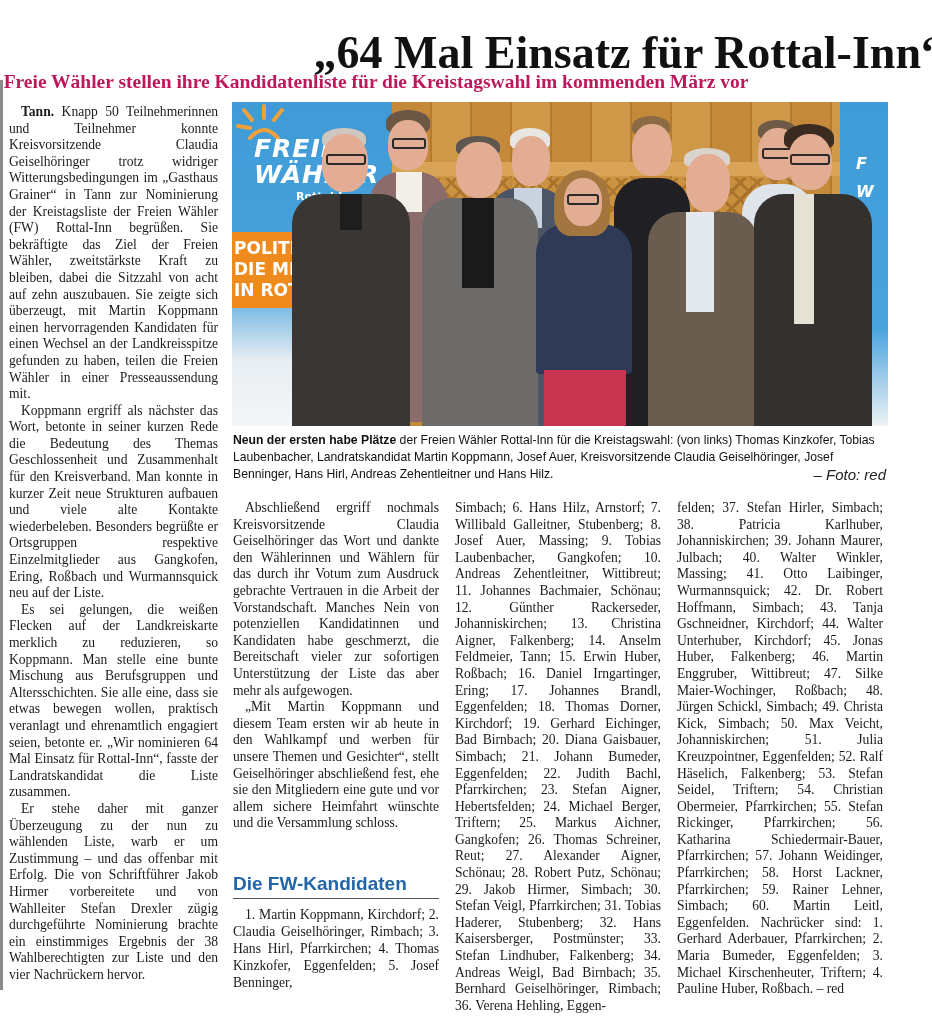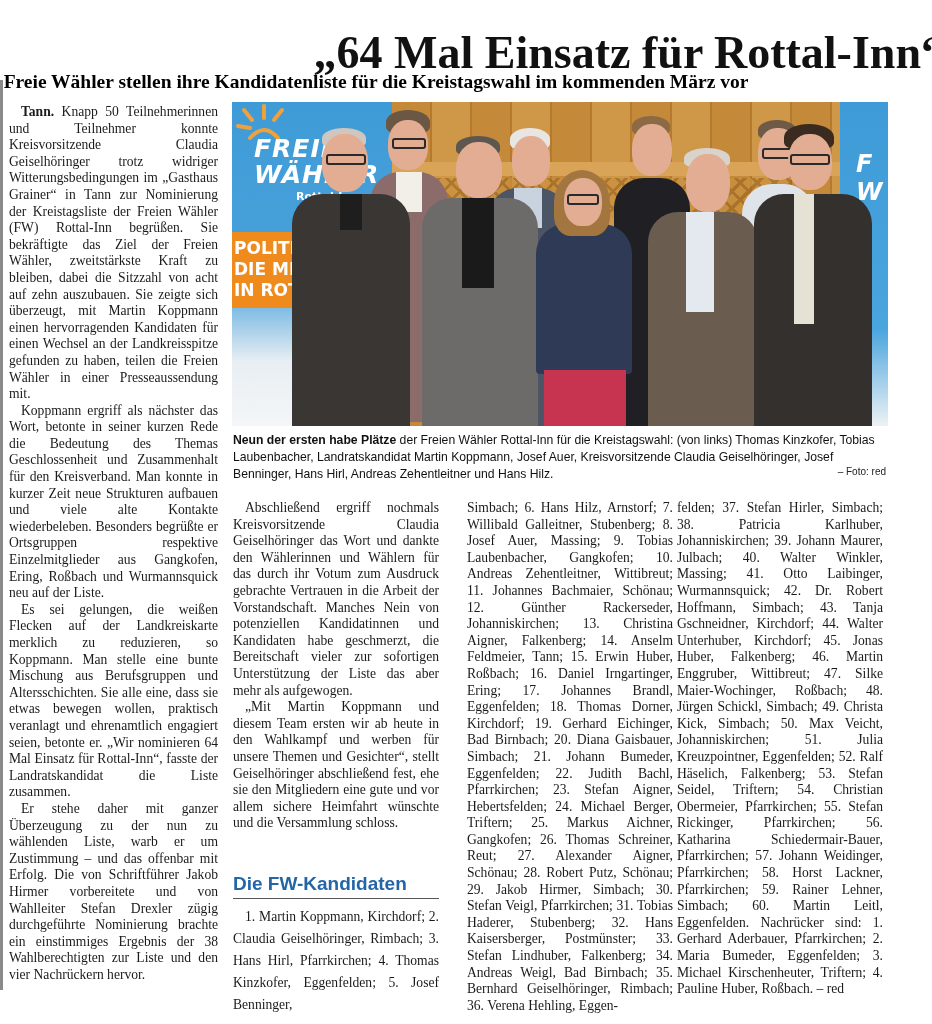--- a/index.html
+++ b/index.html
@@ -2,29 +2,29 @@
 <html><head>
 <meta charset="utf-8">
 <style>
   html, body { margin: 0; padding: 0; background: #ffffff; }
   body { width: 932px; height: 1024px; position: relative; overflow: hidden;
          font-family: "DejaVu Serif", "Liberation Serif", serif; color: #1a1a1a; }
   .page-edge { position: absolute; left: 0; top: 80px; width: 3px; height: 910px; background: #8a8a8a; }
   .headline { position: absolute; left: 0; top: 14px; width: 932px; text-align: right;
               font-family: "Liberation Serif", serif; font-size: 46px; line-height: 54px; color: #111; margin: 12px; }
   .subline { position: absolute; left: 0; top: 70px; width: 752px; text-align: center;
-             font-family: "Liberation Serif", serif; font-size: 19.5px; line-height: 24px; color: #000000; margin: 0; }
+             font-family: "Liberation Serif", serif; font-size: 19.5px; line-height: 24px; color: #be185d; margin: 0; }
   .col { position: absolute; font-family: "Liberation Serif", serif; font-size: 13.6px; line-height: 16.6px;
          text-align: justify; hyphens: manual; }
   .col p { margin: 0; text-indent: 12px; }
   .col p.first { text-indent: 12px; }
   .col .lead { font-weight: bold; margin-top: 41px; }
   .col1 { left: 9px; top: 104px; width: 209px; }
   .col2 { left: 233px; top: 500px; width: 206px; }
-  .col3 { left: 467px; top: 500px; width: 206px; }
+  .col3 { left: 455px; top: 500px; width: 206px; }
   .col4 { left: 677px; top: 500px; width: 206px; }
   .col3 p, .col4 p, .list-block p { text-indent: 0; }
 
   .photo { position: absolute; left: 232px; top: 102px; width: 656px; height: 324px; overflow: hidden;
            background: #c98d3c; }
   .wood { position: absolute; left: 0; top: 0; width: 100%; height: 100%;
           background: repeating-linear-gradient(90deg, #c48a3a 0 38px, #b57a2e 38px 40px, #cf9748 40px 78px, #b57a2e 78px 80px); }
   .wood-rail { position: absolute; left: 0; top: 60px; width: 100%; height: 14px; background: #d9a458; }
   .lattice { position: absolute; left: 100px; top: 76px; width: 460px; height: 40px;
              background: repeating-linear-gradient(45deg, #a06a26 0 3px, transparent 3px 12px),
@@ -37,38 +37,38 @@
   .banner-region { position: absolute; left: 64px; top: 88px; font-family: "DejaVu Sans", sans-serif;
                    font-weight: bold; color: #ffffff; font-size: 11px; }
   .banner-orange { position: absolute; left: 0; top: 130px; width: 70px; height: 76px; background: #ef8a1d; }
   .banner-slogan { position: absolute; left: 2px; top: 136px; font-family: "DejaVu Sans", sans-serif;
                    font-weight: bold; color: #ffffff; font-size: 17px; line-height: 21px; white-space: pre; }
   .banner-www { position: absolute; left: 70px; top: 312px; font-family: "DejaVu Sans", sans-serif;
                 font-weight: bold; color: #3f7fb0; font-size: 9px; }
   .banner-right { position: absolute; right: 0; top: 0; width: 48px; height: 324px;
                   background: linear-gradient(180deg, #3e9bd7 0%, #4aa5de 70%, #eef2f5 100%); }
   .banner-right-text { position: absolute; right: 2px; top: 48px; font-family: "DejaVu Sans", sans-serif;
-                       font-weight: bold; font-style: italic; color: #fff; font-size: 24px; line-height: 28px; width: 30px; overflow: hidden; }
+                       font-weight: bold; font-style: italic; color: #fff; font-size: 16px; line-height: 28px; width: 30px; overflow: hidden; }
 
   .person { position: absolute; }
   .person .head { position: absolute; border-radius: 46% 46% 44% 44%; background: #e2ad93; }
   .person .hair { position: absolute; border-radius: 50% 50% 30% 30%; }
   .person .body { position: absolute; border-radius: 30px 30px 4px 4px; }
   .person .shirt { position: absolute; }
   .person .glasses { position: absolute; height: 7px; border: 2px solid #2a2a2a; border-radius: 3px; }
 
   .caption { position: absolute; left: 233px; top: 432px; width: 654px; font-family: "Liberation Sans", sans-serif;
              font-size: 12.2px; line-height: 17px; color: #111; text-align: left; }
   .caption b { font-weight: bold; }
-  .caption-credit { position: absolute; right: 46px; top: 466px; font-family: "Liberation Sans", sans-serif; font-size: 10px; color: #222; }
+  .caption-credit { position: absolute; right: 46px; top: 466px; font-family: "Liberation Sans", sans-serif; font-size: 15px; color: #222; font-style: italic; }
 
   .box-title { position: absolute; left: 233px; top: 872px; width: 206px; font-family: "Liberation Sans", sans-serif;
                font-weight: bold; font-size: 19px; line-height: 24px; color: #2366a8; border-bottom: 1.5px solid #555; padding-bottom: 2px; margin: 0; }
   .list-block { position: absolute; left: 233px; top: 906px; width: 206px; font-family: "Liberation Serif", serif;
-                font-size: 13.6px; line-height: 22px; text-align: justify; }
+                font-size: 13.6px; line-height: 17px; text-align: justify; }
   .list-block p { margin: 0; text-indent: 12px; }
 </style>
 </head>
 <body>
 
 <div class="page-edge"></div>
 
 <h1 class="headline">„64 Mal Einsatz für Rottal-Inn“</h1>
 <h2 class="subline">Freie Wähler stellen ihre Kandidatenliste für die Kreistagswahl im kommenden März vor</h2>
 

